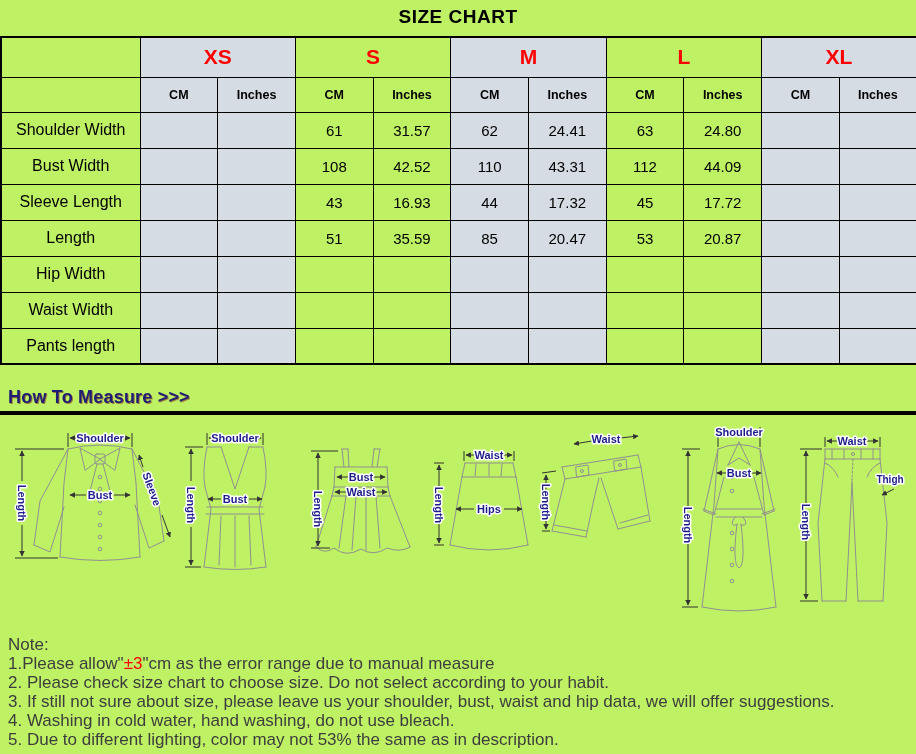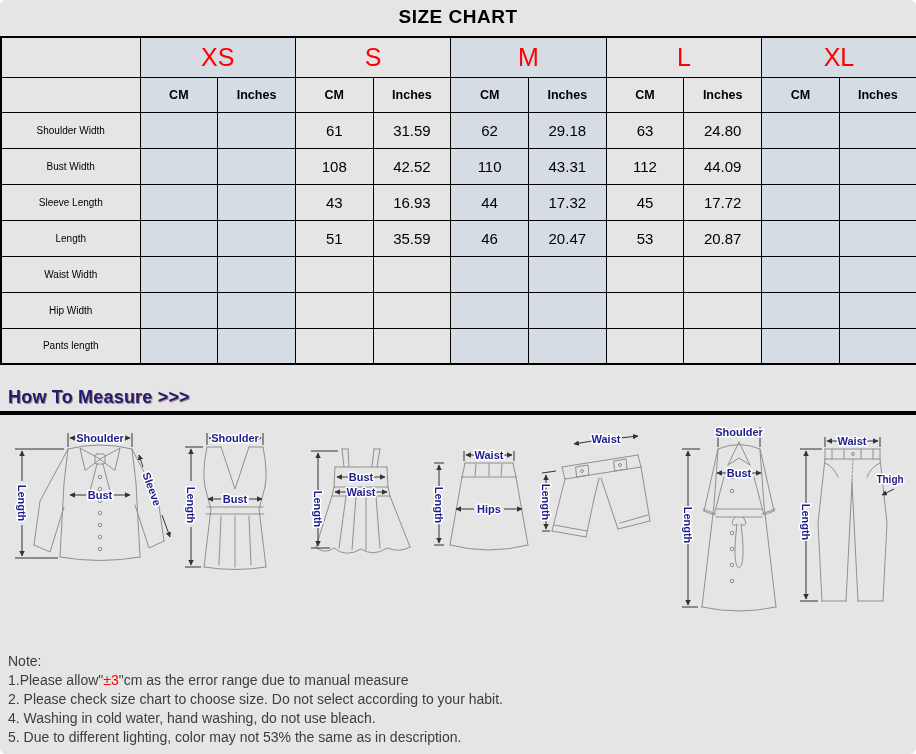--- a/index.html
+++ b/index.html
@@ -1,18 +1,18 @@
 <!DOCTYPE html>
 <html style="--size_red: #ff0000; --shade: #d6dce3; --heading_navy: #1d1d73; --label_navy: #1c1c8c;"><head>
 <meta charset="utf-8">
 <style>
   html,body{margin:0;padding:0;background:#fff;}
   .page{
-    width:916px;height:754px;position:relative;background:#e5e5e5;overflow:hidden;
-    font-family:"Liberation Sans",sans-serif;color:#000;border-radius:6px;
+    width:916px;height:754px;position:relative;background:#bef264;overflow:hidden;
+    font-family:"Liberation Sans",sans-serif;color:#000;
   }
   
   .title{
     height:36px;line-height:34px;text-align:center;
     font-size:19px;font-weight:bold;letter-spacing:.5px;
   }
   
   table.size-table{
     width:916px;border-collapse:collapse;table-layout:fixed;
     border:2px solid #000;
@@ -20,24 +20,24 @@
   .size-table th,.size-table td{
     border:1px solid #000;padding:0;text-align:center;vertical-align:middle;
     overflow:hidden;white-space:nowrap;
   }
   .c-label{width:139px}
   .c-val{width:77.7px}
   tr.r-size{height:40px}
   tr.r-unit{height:35px}
   .size-table tbody tr{height:36px}
   th.size-name{
-    font-size:25px;font-weight:normal;color:var(--size_red,#ff0000);margin-top:47px;
+    font-size:21px;font-weight:bold;color:var(--size_red,#ff0000);margin-top:47px;
   }
   th.unit{font-size:12.5px;font-weight:bold;margin-top:8px;}
-  td.rlabel{font-size:10px;font-weight:normal;text-align:center;}
+  td.rlabel{font-size:16px;font-weight:normal;text-align:center;}
   td.val{font-size:15px;}
   .s{background:var(--shade,#d6dce3);}
   
   .measure-heading{
     margin:22px 4px 0 8px;height:21px;line-height:21px;
     font-size:18px;font-weight:bold;color:var(--heading_navy,#1d1d73);
     letter-spacing:.2px;text-shadow:1px 1px 0 rgba(130,30,30,.55);
   }
   .divider{height:0;border-top:4px solid #000;margin-top:3px;}
   
@@ -46,21 +46,21 @@
   .g{stroke:#909090;fill:none;stroke-width:1;stroke-linejoin:round;stroke-linecap:round;}
   .d{stroke:#333;fill:none;stroke-width:1;}
   .btn{stroke:#909090;fill:none;stroke-width:1;}
   .lbl{
     fill:var(--label_navy,#1c1c8c);
     font-family:"Liberation Sans",sans-serif;font-size:11px;font-weight:bold;
     text-anchor:middle;
     paint-order:stroke;stroke:#fff;stroke-width:3px;stroke-linejoin:round;
   }
   
-  .notes{margin:27px 0 0 8px;font-size:14px;color:#3d3d3d;line-height:19px;}
+  .notes{margin:10px 0 0 8px;font-size:17px;color:#3d3d3d;line-height:19px;}
   .red{color:var(--size_red,#ff0000);}
 </style>
 </head>
 <body>
 
 <div class="page">
 
   <div class="title">SIZE CHART</div>
 
   <table class="size-table">
@@ -99,23 +99,23 @@
         <th class="unit s">CM</th>
         <th class="unit s">Inches</th>
       </tr>
     </thead>
     <tbody>
       <tr>
         <td class="rlabel">Shoulder Width</td>
         <td class="val s"></td>
         <td class="val s"></td>
         <td class="val">61</td>
-        <td class="val">31.59</td>
+        <td class="val">31.57</td>
         <td class="val s">62</td>
-        <td class="val s">29.18</td>
+        <td class="val s">24.41</td>
         <td class="val">63</td>
         <td class="val">24.80</td>
         <td class="val s"></td>
         <td class="val s"></td>
       </tr>
       <tr>
         <td class="rlabel">Bust Width</td>
         <td class="val s"></td>
         <td class="val s"></td>
         <td class="val">108</td>
@@ -139,42 +139,42 @@
         <td class="val">17.72</td>
         <td class="val s"></td>
         <td class="val s"></td>
       </tr>
       <tr>
         <td class="rlabel">Length</td>
         <td class="val s"></td>
         <td class="val s"></td>
         <td class="val">51</td>
         <td class="val">35.59</td>
-        <td class="val s">46</td>
+        <td class="val s">85</td>
         <td class="val s">20.47</td>
         <td class="val">53</td>
         <td class="val">20.87</td>
         <td class="val s"></td>
         <td class="val s"></td>
       </tr>
       <tr>
+        <td class="rlabel">Hip Width</td>
+        <td class="val s"></td>
+        <td class="val s"></td>
+        <td class="val"></td>
+        <td class="val"></td>
+        <td class="val s"></td>
+        <td class="val s"></td>
+        <td class="val"></td>
+        <td class="val"></td>
+        <td class="val s"></td>
+        <td class="val s"></td>
+      </tr>
+      <tr>
         <td class="rlabel">Waist Width</td>
-        <td class="val s"></td>
-        <td class="val s"></td>
-        <td class="val"></td>
-        <td class="val"></td>
-        <td class="val s"></td>
-        <td class="val s"></td>
-        <td class="val"></td>
-        <td class="val"></td>
-        <td class="val s"></td>
-        <td class="val s"></td>
-      </tr>
-      <tr>
-        <td class="rlabel">Hip Width</td>
         <td class="val s"></td>
         <td class="val s"></td>
         <td class="val"></td>
         <td class="val"></td>
         <td class="val s"></td>
         <td class="val s"></td>
         <td class="val"></td>
         <td class="val"></td>
         <td class="val s"></td>
         <td class="val s"></td>
@@ -463,17 +463,18 @@
       <line class="d" x1="8" y1="106" x2="8" y2="166" marker-end="url(#ah7)"></line>
       <text class="lbl" x="8" y="93" transform="rotate(90 8 89)">Length</text>
     </svg>
 
   </div>
 
   <div class="notes">
     <div>Note:</div>
     <div><span>1.Please allow"</span><span class="red">±3</span><span>"cm as the error range due to manual measure</span></div>
     <div>2. Please check size chart to choose size. Do not select according to your habit.</div>
+    <div>3. If still not sure about size, please leave us your shoulder, bust, waist and hip data, we will offer suggestions.</div>
     <div>4. Washing in cold water, hand washing, do not use bleach.</div>
     <div>5. Due to different lighting, color may not 53% the same as in description.</div>
   </div>
 
 </div>
 
 </body></html>

